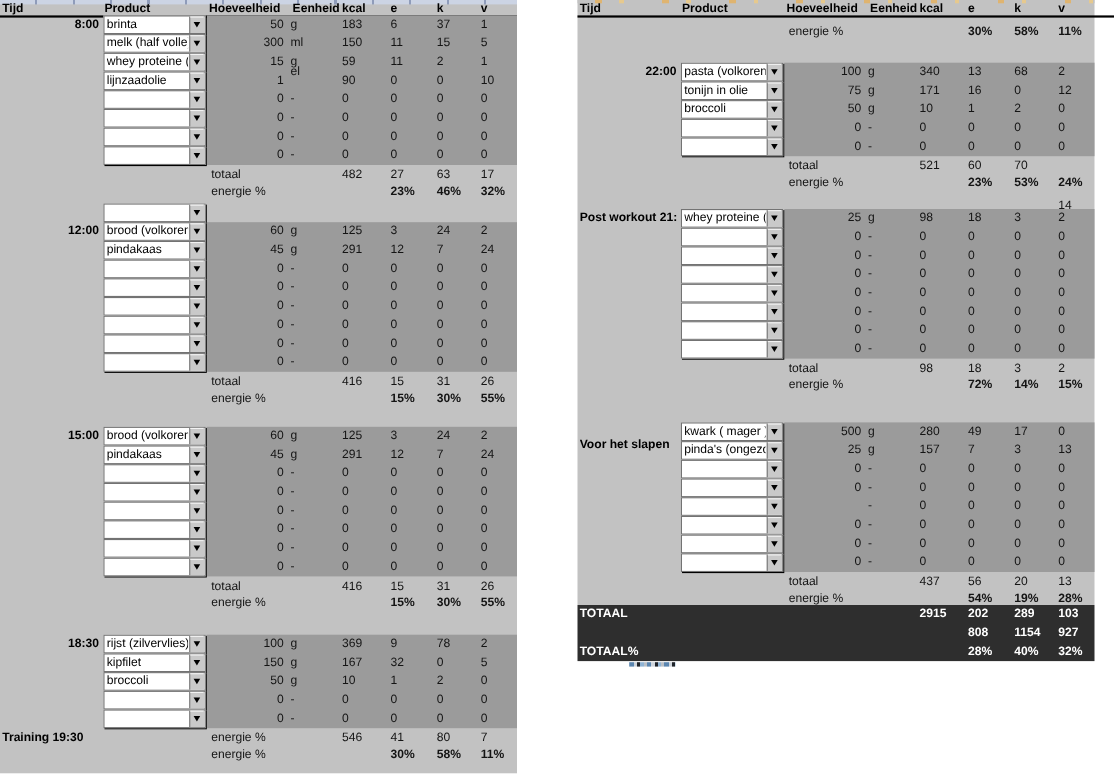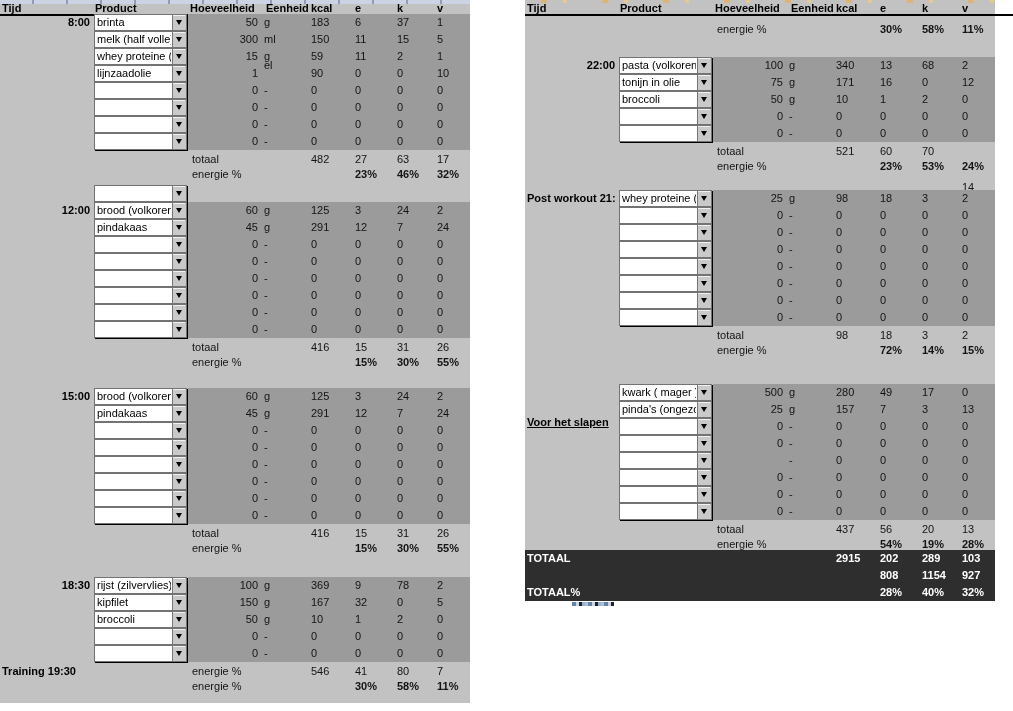--- a/index.html
+++ b/index.html
@@ -775,21 +775,21 @@
         <span class="cbtn">
           <i class="tri"></i>
         </span>
       </div>
       <div class="c qty" style="top: 119px;">0</div>
       <div class="c unit" style="top: 119px;">-</div>
       <div class="c kcal" style="top: 119px;">0</div>
       <div class="c e" style="top: 119px;">0</div>
       <div class="c k" style="top: 119px;">0</div>
       <div class="c v" style="top: 119px;">0</div>
-      <div class="seclabel" style="top: 30px; text-decoration: underline;">Voor het slapen</div>
+      <div class="seclabel" style="top: 12px;">Voor het slapen</div>
       <div class="tlabel" style="top: 138px;">totaal</div>
       <div class="c t15 kcal" style="top: 138px;">437</div>
       <div class="c t15 e" style="top: 138px;">56</div>
       <div class="c t15 k" style="top: 138px;">20</div>
       <div class="c t15 v" style="top: 138px;">13</div>
       <div class="tlabel" style="top: 153px;">energie %</div>
       <div class="c t15 e b" style="top: 153px;">54%</div>
       <div class="c t15 k b" style="top: 153px;">19%</div>
       <div class="c t15 v b" style="top: 153px;">28%</div>
     </section>

